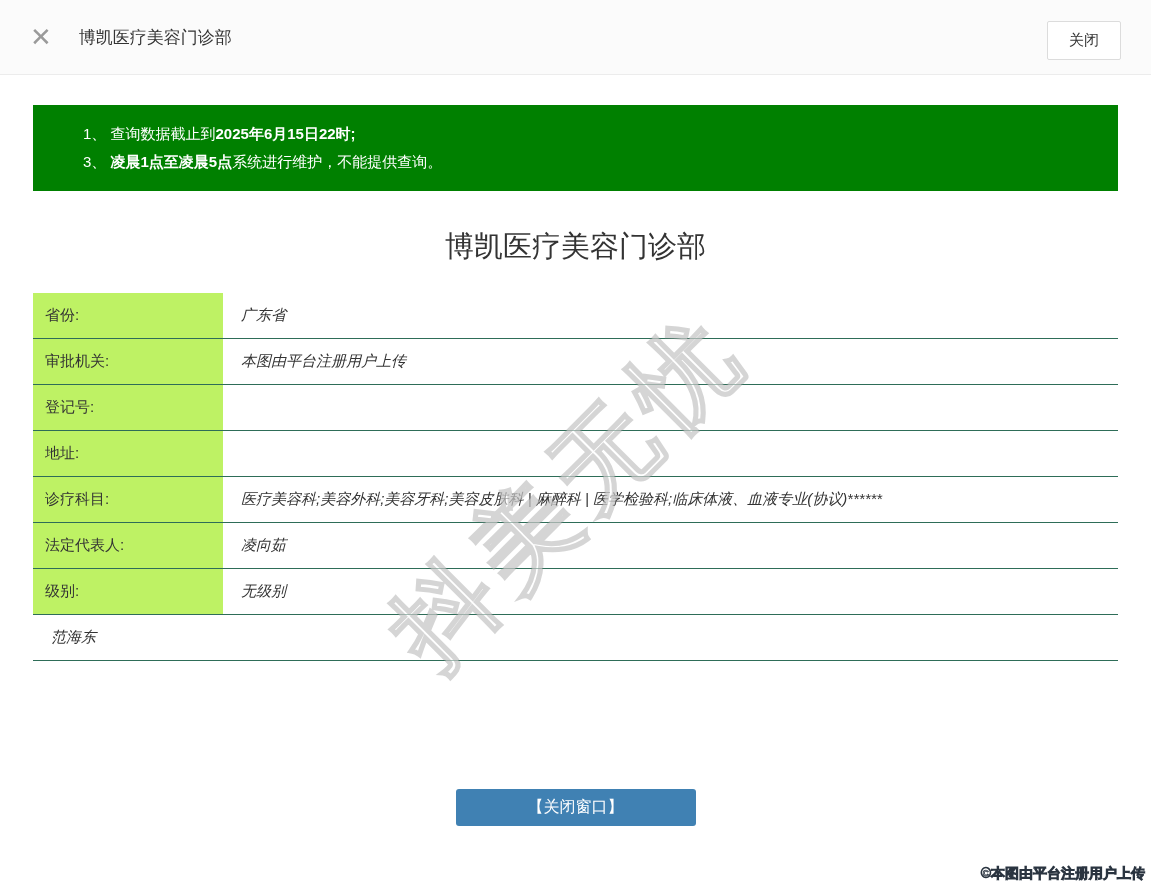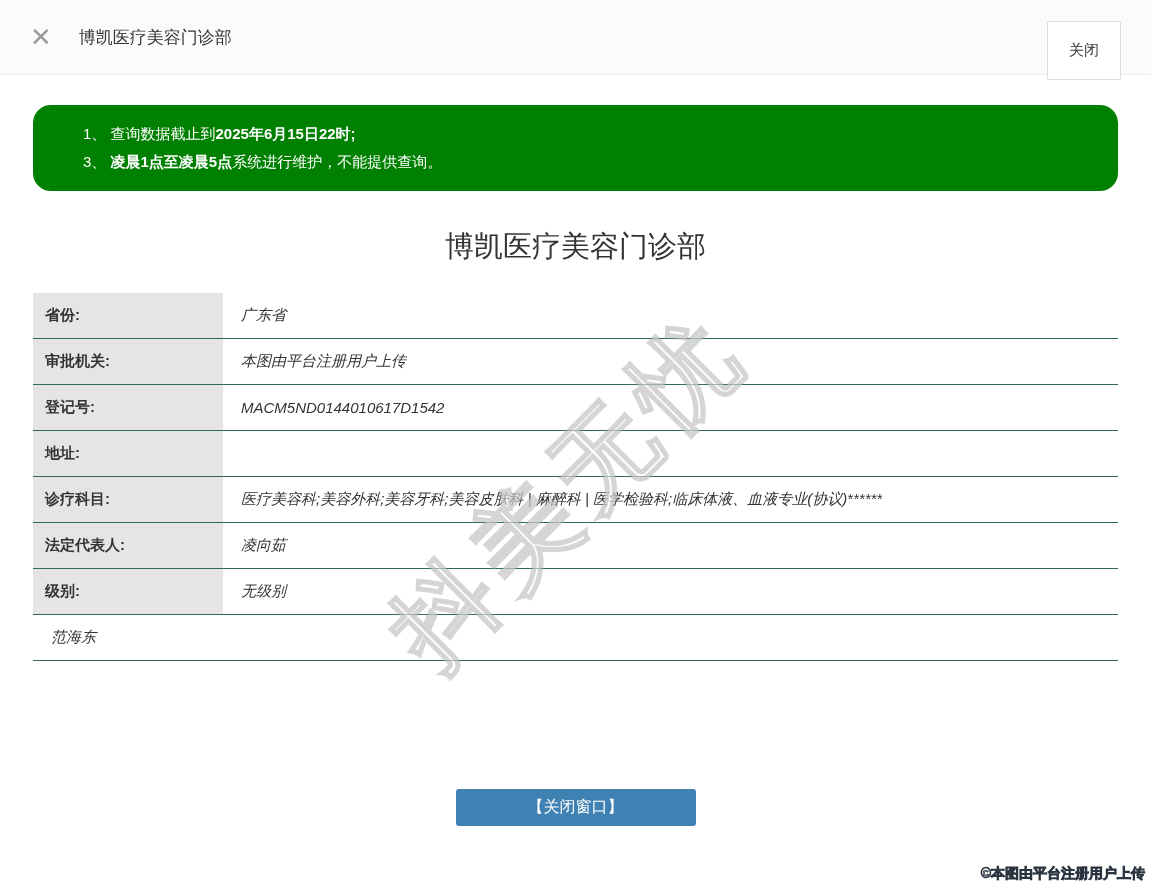--- a/index.html
+++ b/index.html
@@ -31,39 +31,38 @@
   }
   .topbar-title {
     margin-left: 27px;
     font-size: 17px;
     color: #333;
   }
   .close-btn {
     position: absolute;
     right: 30px;
     top: 21px;
-    padding: 19px 21px;
+    padding: 9px 21px;
     background: #fff;
     border: 1px solid #dcdcdc;
     border-radius: 2px;
     font-size: 15px;
     color: #333;
     cursor: pointer;
     font-family: inherit;
   }
 
   
   .notice {
     margin: 30px 33px 0 33px;
     background: #008000;
     color: #fff;
     padding: 15px 20px 15px 50px;
     font-size: 15px;
     line-height: 28px;
-    border-radius: 18px;
   }
   .notice b { font-weight: bold; }
 
   
   .detail-title {
     text-align: center;
     font-size: 29px;
     color: #333;
     margin-top: 36px;
     font-weight: 400;
@@ -72,28 +71,27 @@
     margin: 26px 33px 0 33px;
   }
   .t-row {
     display: flex;
     align-items: stretch;
     min-height: 46px;
     border-bottom: 1px solid #2e6d58;
   }
   .t-label {
     width: 190px;
-    background: #e5e5e5;
+    background: #bef264;
     padding: 0 12px;
     display: flex;
     align-items: center;
     font-size: 15px;
     color: #333;
     flex-shrink: 0;
-    font-weight: bold;
   }
   .t-value {
     flex: 1;
     padding-left: 18px;
     display: flex;
     align-items: center;
     font-size: 15px;
     color: #333;
     font-style: italic;
   }
@@ -162,21 +160,20 @@
   <div class="t-row">
     <div class="t-label">省份:</div>
     <div class="t-value">广东省</div>
   </div>
   <div class="t-row">
     <div class="t-label">审批机关:</div>
     <div class="t-value">本图由平台注册用户上传</div>
   </div>
   <div class="t-row">
     <div class="t-label">登记号:</div>
-    <div class="t-value">MACM5ND0144010617D1542</div>
   </div>
   <div class="t-row">
     <div class="t-label">地址:</div>
   </div>
   <div class="t-row">
     <div class="t-label">诊疗科目:</div>
     <div class="t-value">医疗美容科;美容外科;美容牙科;美容皮肤科 | 麻醉科 | 医学检验科;临床体液、血液专业(协议)******</div>
   </div>
   <div class="t-row">
     <div class="t-label">法定代表人:</div>

